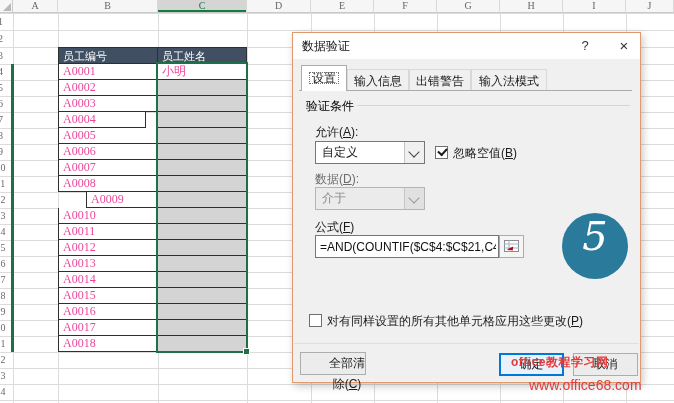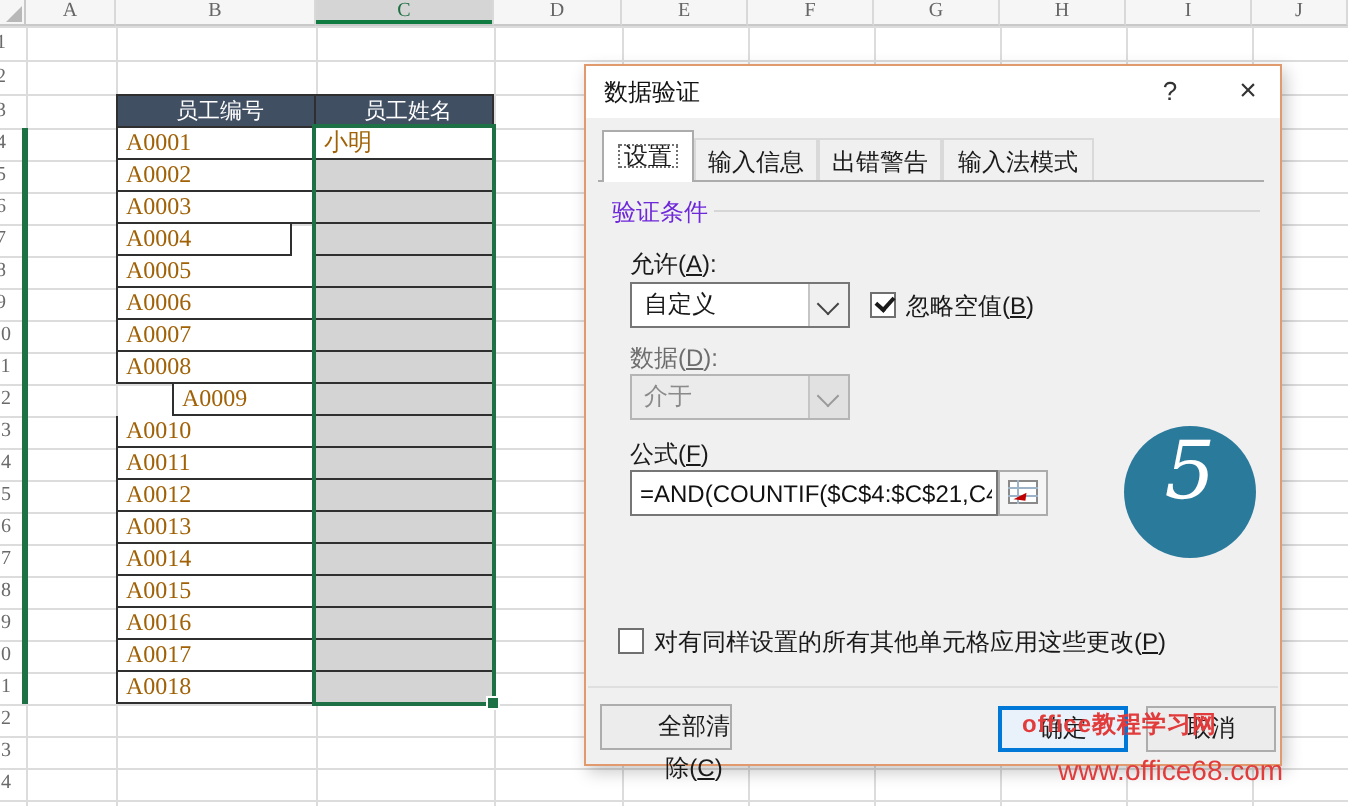--- a/index.html
+++ b/index.html
@@ -14,44 +14,44 @@
           border-right:1px solid #C9C9C9;border-bottom:1px solid #C9C9C9;box-sizing:border-box;}
   .corner-tri{position:absolute;left:3px;top:3px;width:0;height:0;
           border-bottom:8px solid #B8B8B8;border-left:8px solid transparent;}
   .vline{position:absolute;top:13px;width:1px;background:#DCDCDC;}
   .hline{position:absolute;left:0;width:674px;height:1px;background:#DCDCDC;}
   .rowhdr{position:absolute;left:-12px;width:25px;overflow:hidden;text-align:center;
           font:10px "Liberation Serif",serif;color:#6a6a6a;}
   .rowbar{position:absolute;left:11px;top:64px;width:3px;height:288px;background:#1E7145;}
   .cell{position:absolute;box-sizing:border-box;background:#fff;
         border-right:1px solid #2F2F2F;border-bottom:1px solid #2F2F2F;
-        font:12px "Liberation Serif",serif;color:#a16207;padding:0 0 0 4px;overflow:hidden;white-space:nowrap;}
+        font:12px "Liberation Serif",serif;color:#ec4899;padding:0 0 0 4px;overflow:hidden;white-space:nowrap;}
   .cell.bleft{border-left:1px solid #2F2F2F;}
-  .cell.btop{border-top:1px solid #2F2F2F;text-align:center;}
+  .cell.btop{border-top:1px solid #2F2F2F;}
   .cell.thead{background:#414F63;color:#fff;font-size:11px;line-height:16px;}
   .cell.selgray{background:#D4D4D4;}
   .selbox{position:absolute;left:156px;top:62px;width:92px;height:291px;
           border:2px solid #1E7145;box-sizing:border-box;pointer-events:auto;}
   .handle{position:absolute;left:243px;top:348px;width:7px;height:7px;background:#1E7145;
           border:1px solid #fff;box-sizing:border-box;}
   
   .dlg{position:absolute;left:292px;top:32px;width:349px;height:351px;background:#F0F0F0;
        border:1px solid #E09A6E;box-sizing:border-box;box-shadow:2px 3px 8px rgba(0,0,0,.22);z-index:10;}
   .dlg-title{position:absolute;left:0;top:0;right:0;height:26px;background:#fff;}
   .dlg-title-text{position:absolute;left:9px;top:0;line-height:26px;font-size:12px;color:#111;}
   .dlg-sys{position:absolute;top:2px;width:20px;height:22px;text-align:center;line-height:22px;
            color:#333;font-size:13px;}
   .tab{position:absolute;top:36px;height:22px;box-sizing:border-box;text-align:center;
        line-height:22px;font-size:12px;background:#F0F0F0;border:1px solid #D9D9D9;border-bottom:none;}
   .tab.active{top:32px;height:26px;line-height:25px;background:#fff;border:1px solid #ACACAC;
        border-bottom:none;z-index:2;}
   .tab.active .focusbox{outline:1px dotted #707070;outline-offset:-4px;display:inline-block;
        padding:2px 6px;line-height:14px;}
   .tabline{position:absolute;left:6px;right:8px;top:57px;height:1px;background:#ACACAC;}
-  .grouplab{position:absolute;left:13px;top:65px;font-size:12px;color:#6d28d9;}
+  .grouplab{position:absolute;left:13px;top:65px;font-size:12px;color:#000000;}
   .groupline{position:absolute;left:64px;right:10px;top:72px;height:1px;background:#D6D6D6;}
   .lab{position:absolute;font-size:12px;color:#1a1a1a;}
   .lab.dis{color:#6D6D6D;}
   .combo{position:absolute;width:110px;height:23px;box-sizing:border-box;background:#fff;
          border:1px solid #767676;font-size:12px;line-height:21px;padding-left:6px;}
   .combo .arrow{position:absolute;right:0;top:0;width:19px;height:21px;background:#F0F0F0;
          border-left:1px solid #C5C5C5;}
   .combo.dis{background:#EBEBEB;border-color:#B5B5B5;color:#8A8A8A;}
   .combo.dis .arrow{background:#E1E1E1;}
   .chev{position:absolute;left:5px;top:6px;width:7px;height:7px;

